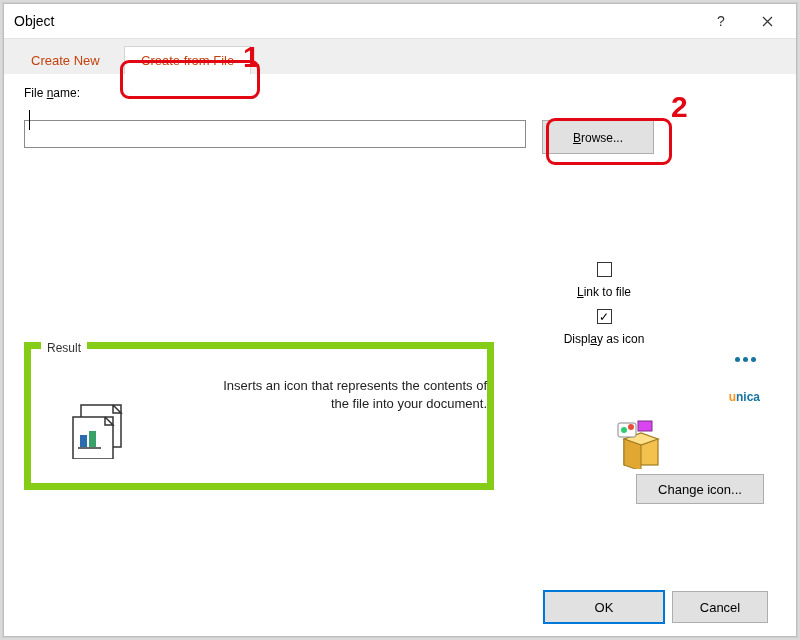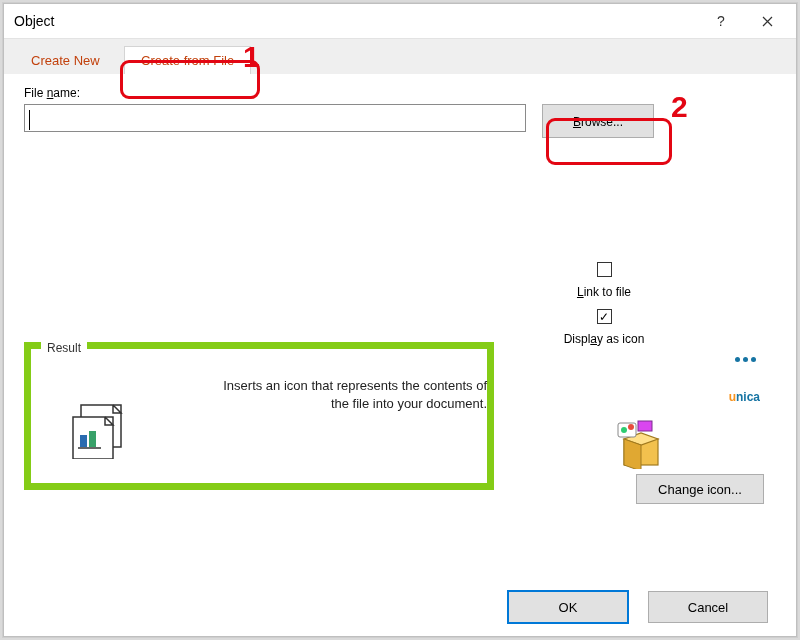--- a/index.html
+++ b/index.html
@@ -28,21 +28,21 @@
     border: 1px solid transparent; border-bottom: none;
     background: transparent;
   }
   .tab.first { left: 10px; }
   .tab.second { left: 120px; }
   .tab.active {
     background: #fff; border-color: #d4d4d4;
   }
 
   .body { padding: 12px 20px 0 20px; position: relative; height: calc(100% - 34px - 36px - 58px); }
-  .lbl { font-size: 12px; margin-bottom: 4px; display: inline-block; }
+  .lbl { font-size: 12px; margin-bottom: 20px; display: inline-block; }
   .underline { text-decoration: underline; }
 
   .filerow { display: flex; gap: 16px; align-items: flex-start; }
   .fileinput {
     width: 502px; height: 28px; border: 1px solid #8a8a8a;
     padding: 0 6px; font-size: 13px;
   }
   .filecaret {
     position: absolute; left: 25px; top: 36px; width: 1px; height: 20px; background: #000;
   }
@@ -79,28 +79,28 @@
   .package-icon { position: absolute; right: 130px; top: 345px; }
 
   .change-btn {
     position: absolute; right: 32px; bottom: 74px; width: 128px; height: 30px;
     background: #e1e1e1; border: 1px solid #adadad; font-size: 13px;
   }
 
   .footer {
     position: absolute; left: 0; right: 0; bottom: 0; height: 58px;
     display: flex; align-items: center; justify-content: flex-end;
-    gap: 20px; padding: 0 28px;
+    gap: 8px; padding: 0 28px;
   }
   .ok-btn {
     width: 120px; height: 32px; background: #e1e1e1; border: 1px solid #0078d7;
     outline: 1px solid #0078d7; font-size: 13px;
   }
   .cancel-btn {
-    width: 120px; height: 32px; background: #e1e1e1; border: 1px solid #adadad; font-size: 13px;
+    width: 96px; height: 32px; background: #e1e1e1; border: 1px solid #adadad; font-size: 13px;
   }
 
   
   .anno {
     position: absolute; border: 3px solid #e30613; border-radius: 9px;
   }
   .anno-num {
     position: absolute; color: #e30613; font-weight: 700; font-size: 30px;
     font-family: Arial, sans-serif;
   }

